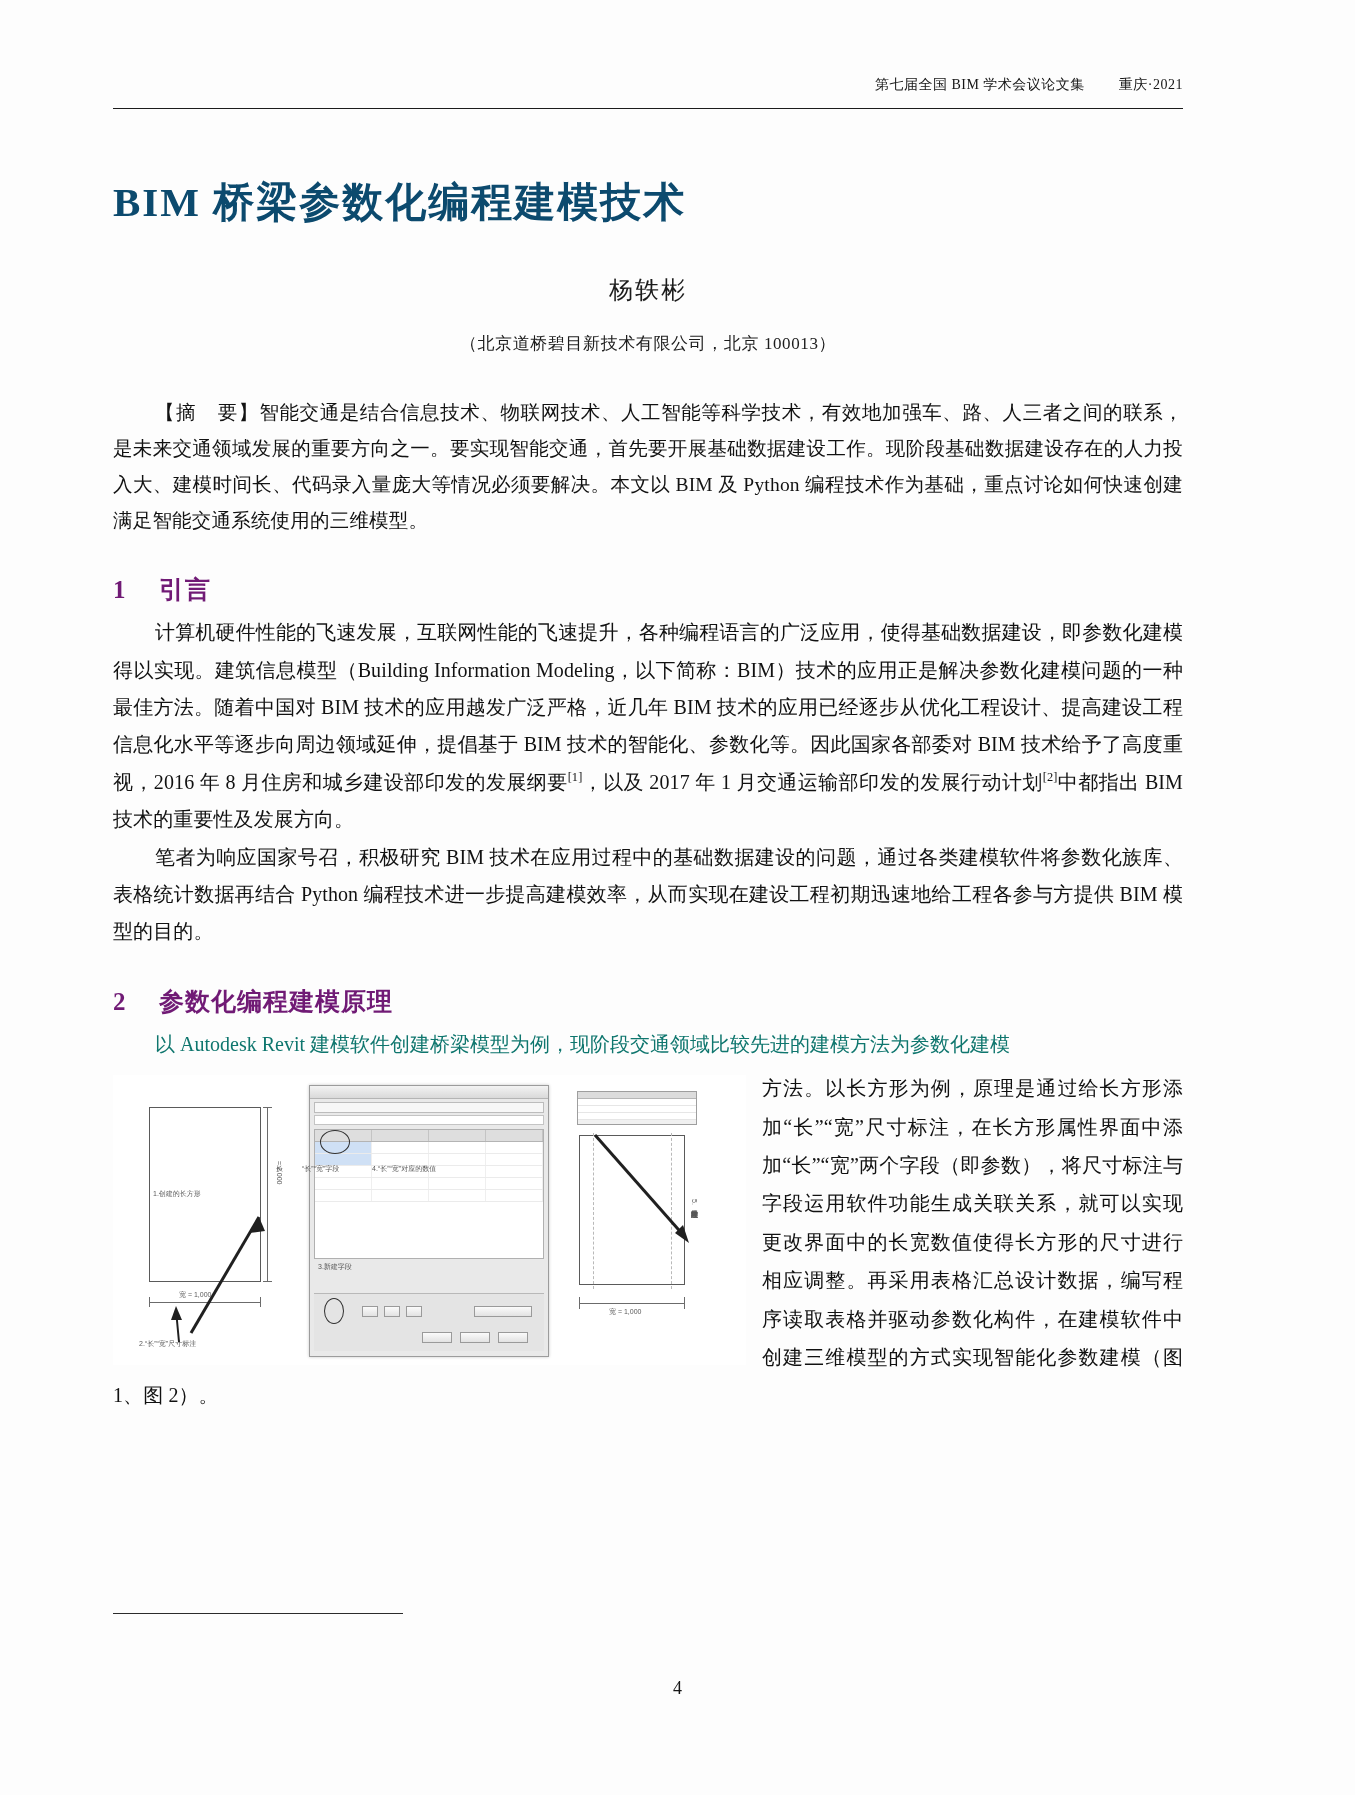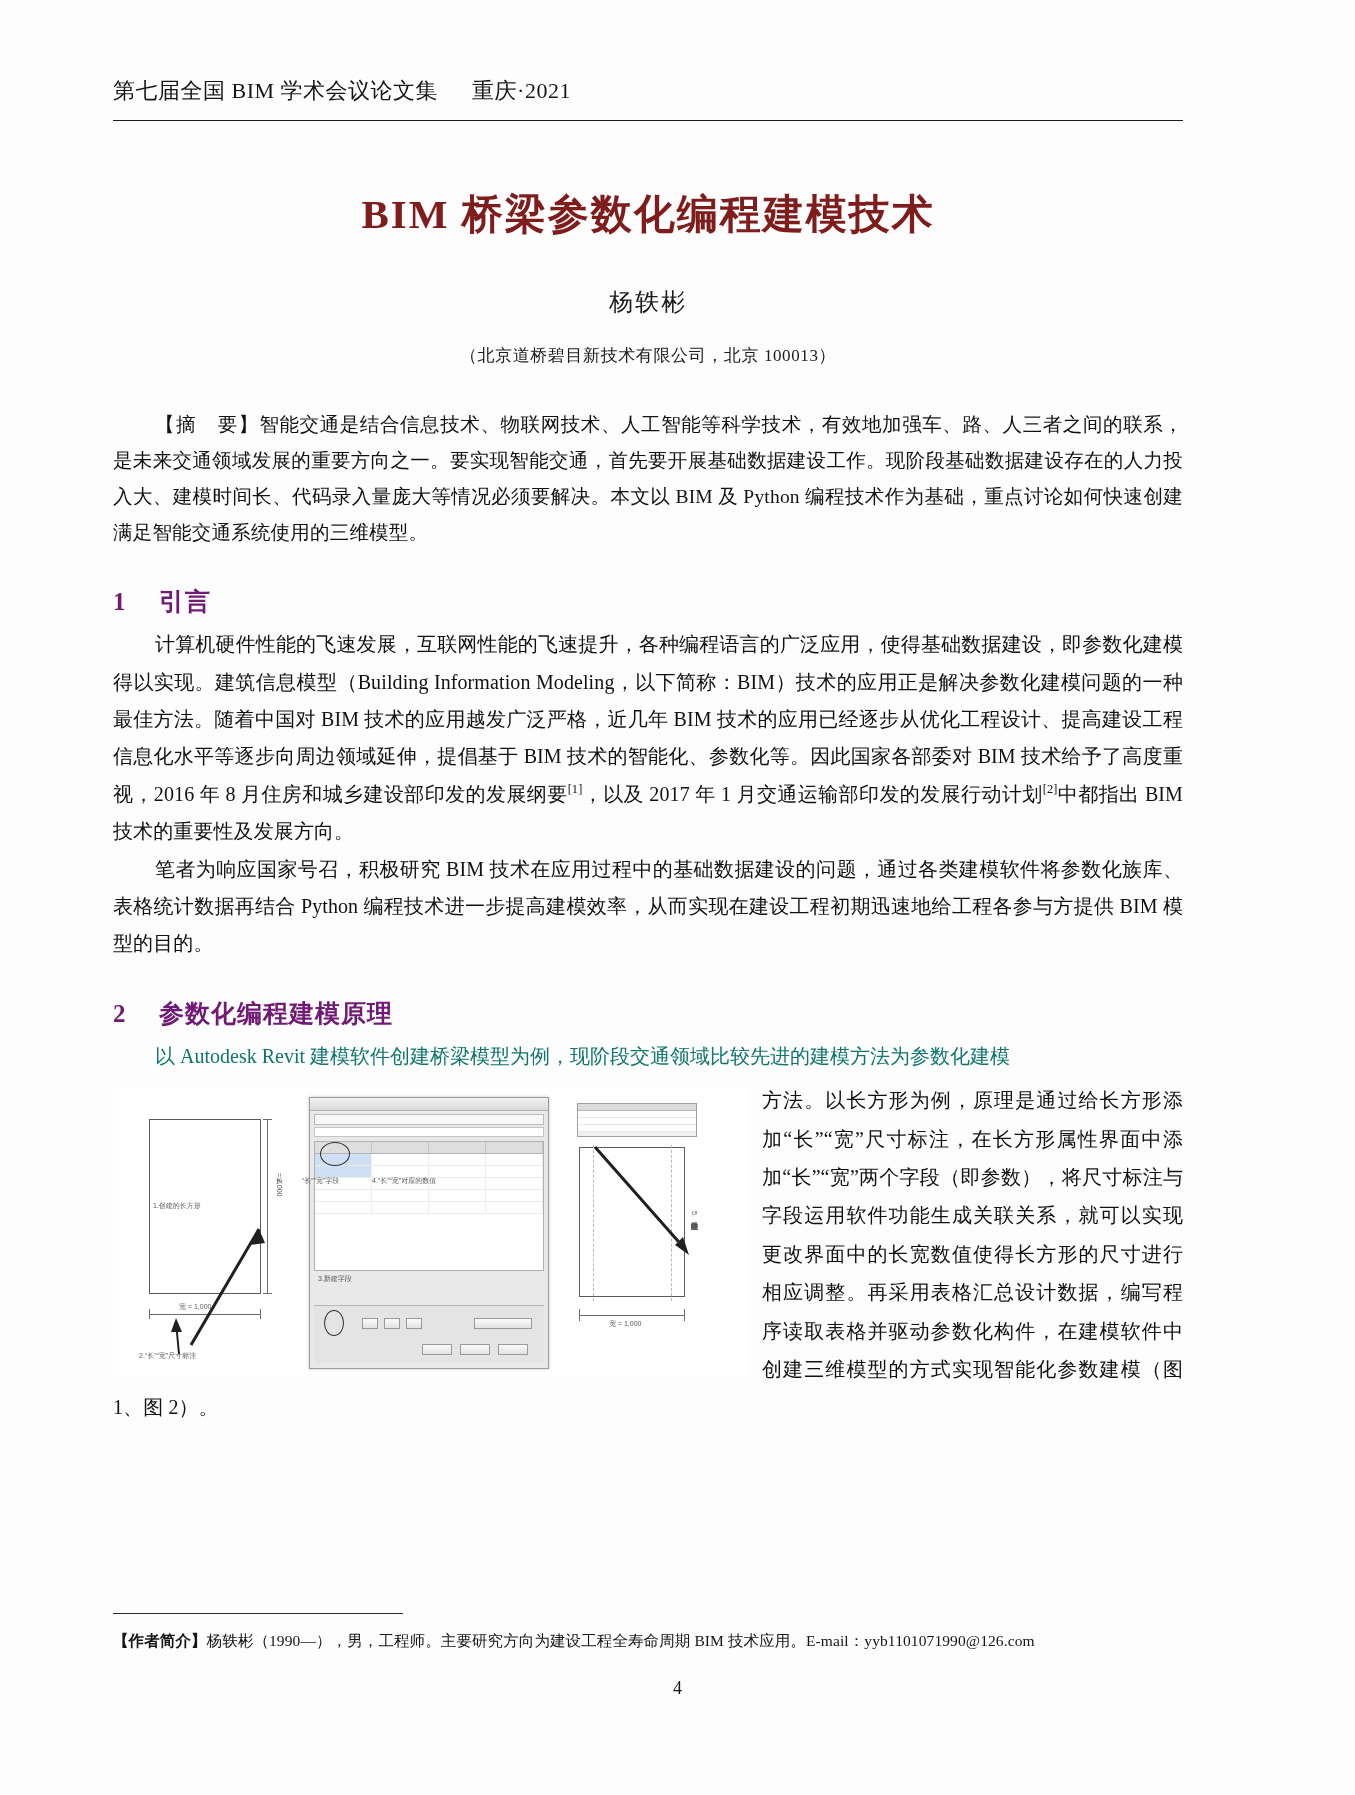--- a/index.html
+++ b/index.html
@@ -24,41 +24,40 @@
   .page-inner {
     position: absolute;
     left: 113px;
     top: 0;
     width: 1070px;
   }
 
   
   .runhead {
     margin-top: 76px;
-    text-align: left;
-    font-size: 22px;
+    text-align: right;
+    font-size: 14px;
     letter-spacing: 0.5px;
     color: #161616;
     font-family: "Liberation Serif", "DejaVu Serif", serif;
   }
   .runhead .gap { display: inline-block; width: 34px; }
   .runhead-rule {
     margin-top: 14px;
     border-top: 1.6px solid #1c1c1c;
     width: 100%;
   }
 
   
   .title {
     margin-top: 66px;
-    text-align: center;
     font-size: 41px;
     font-weight: bold;
     letter-spacing: 2px;
-    color: #7f1d1d;
+    color: #0c4a6e;
     font-family: "Liberation Serif", "DejaVu Serif", serif;
   }
   .author {
     margin-top: 44px;
     text-align: center;
     font-size: 24px;
     color: #1c1c1c;
     letter-spacing: 2px;
   }
   .affiliation {
@@ -443,17 +442,14 @@
           </div>
         </div>
 
         <p class="side-text">方法。以长方形为例，原理是通过给长方形添加“长”“宽”尺寸标注，在长方形属性界面中添加“长”“宽”两个字段（即参数），将尺寸标注与字段运用软件功能生成关联关系，就可以实现更改界面中的长宽数值使得长方形的尺寸进行相应调整。再采用表格汇总设计数据，编写程序读取表格并驱动参数化构件，在建模软件中创建三维模型的方式实现智能化参数建模（图 1、图 2）。</p>
       </div>
     </div>
 
   </div>
 
   <div class="footer-rule"></div>
-  <div class="footnote">
-    <span class="lead">【作者简介】</span><span>杨轶彬（1990—），男，工程师。主要研究方向为建设工程全寿命周期 BIM 技术应用。E-mail：yyb1101071990@126.com</span>
-  </div>
   <div class="pagenum">4</div>
 </div>
 
 </body></html>

